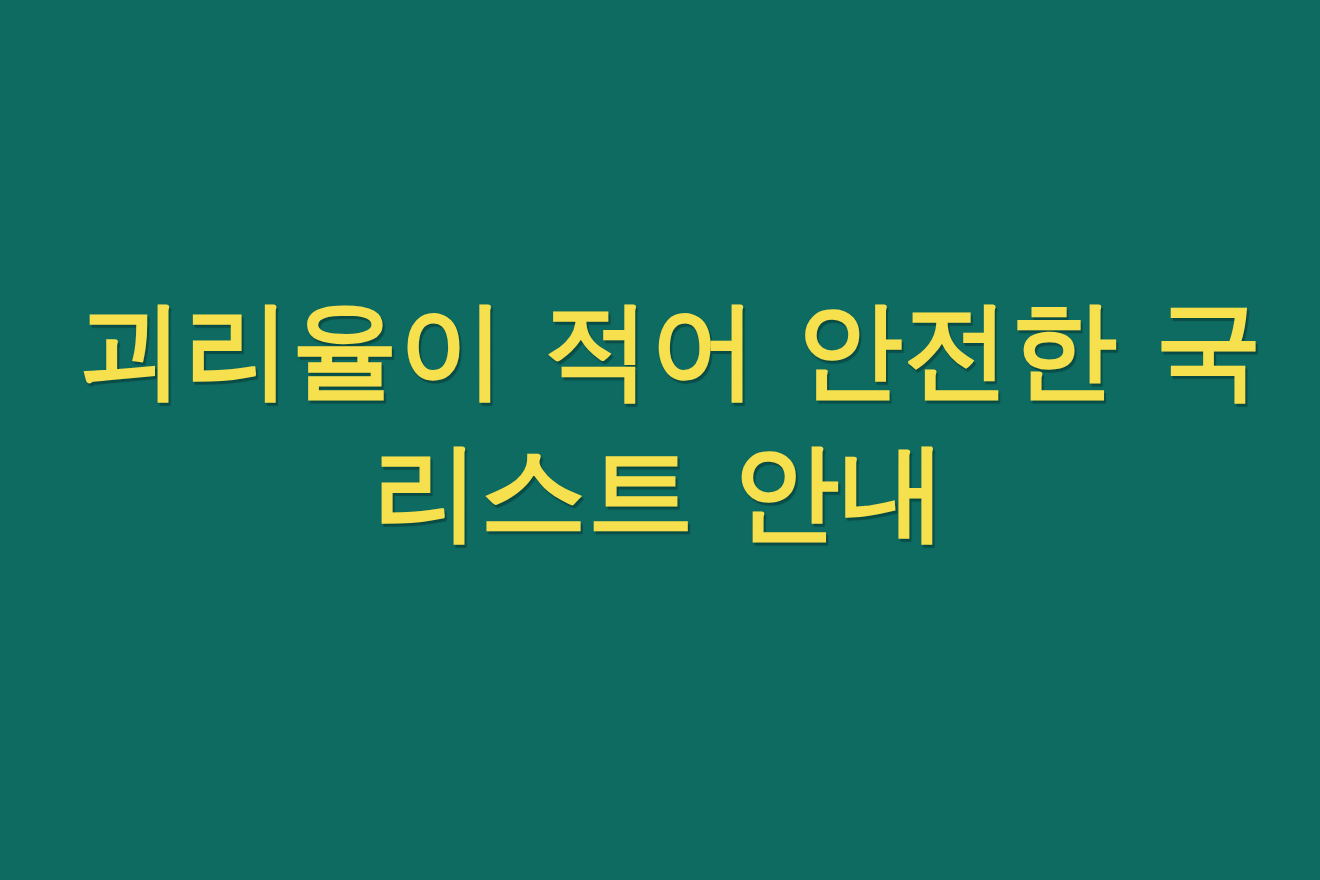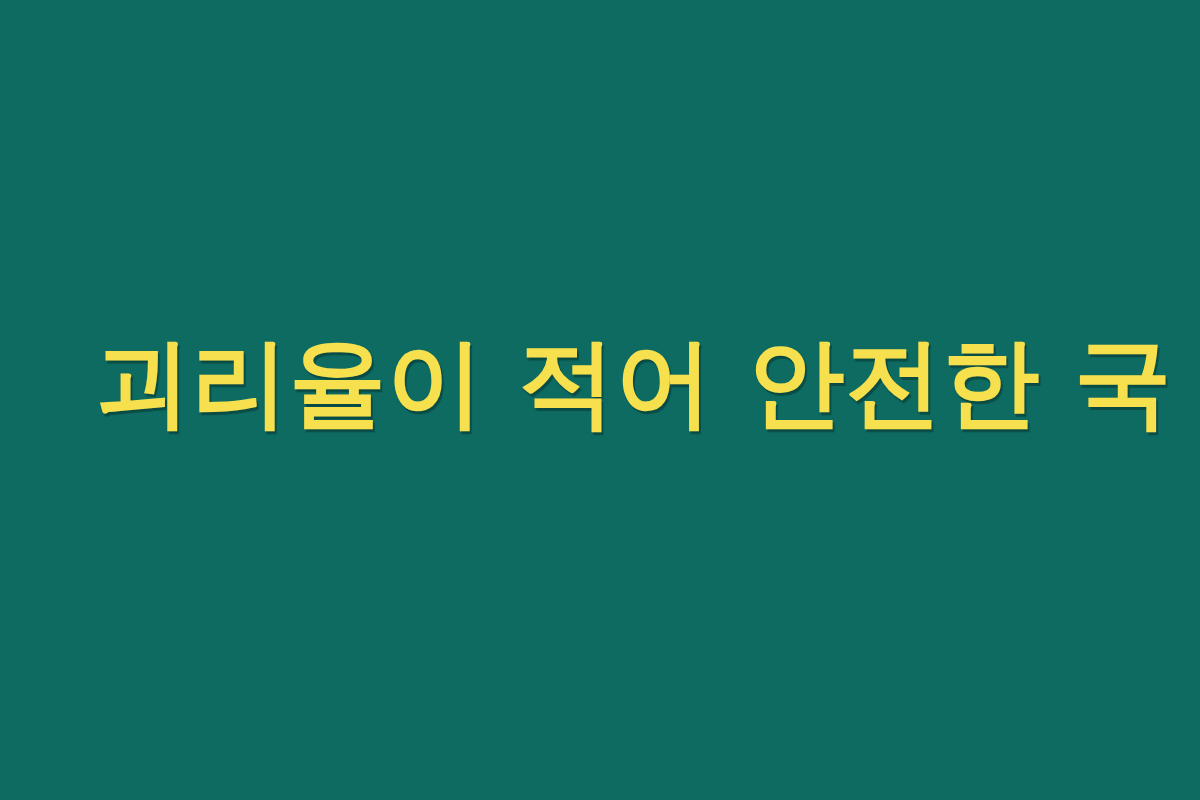--- a/index.html
+++ b/index.html
@@ -35,23 +35,23 @@
     letter-spacing: 0.5px;
     text-shadow:
       2px 3px 0 rgba(8, 62, 56, 0.55),
       1px 2px 2px rgba(8, 62, 56, 0.40);
     position: relative;
     top: -18px;
   }
   #headline .line {
     display: block;
     white-space: nowrap;
-    margin-left: 24px;
   }
 </style>
 </head>
 <body>
 
 <div id="banner">
   <h1 id="headline">
     <span class="line">괴리율이 적어 안전한 국</span>
+    <span class="line">리스트 안내</span>
   </h1>
 </div>
 
 </body></html>

